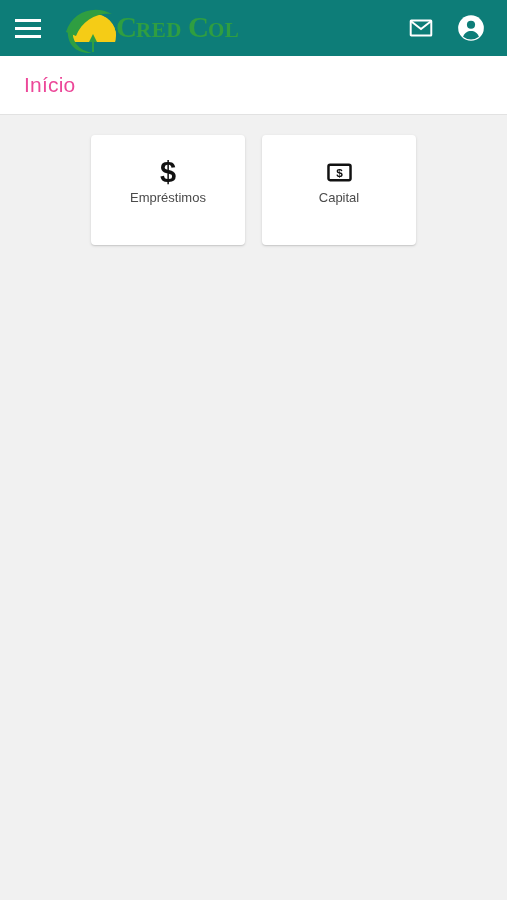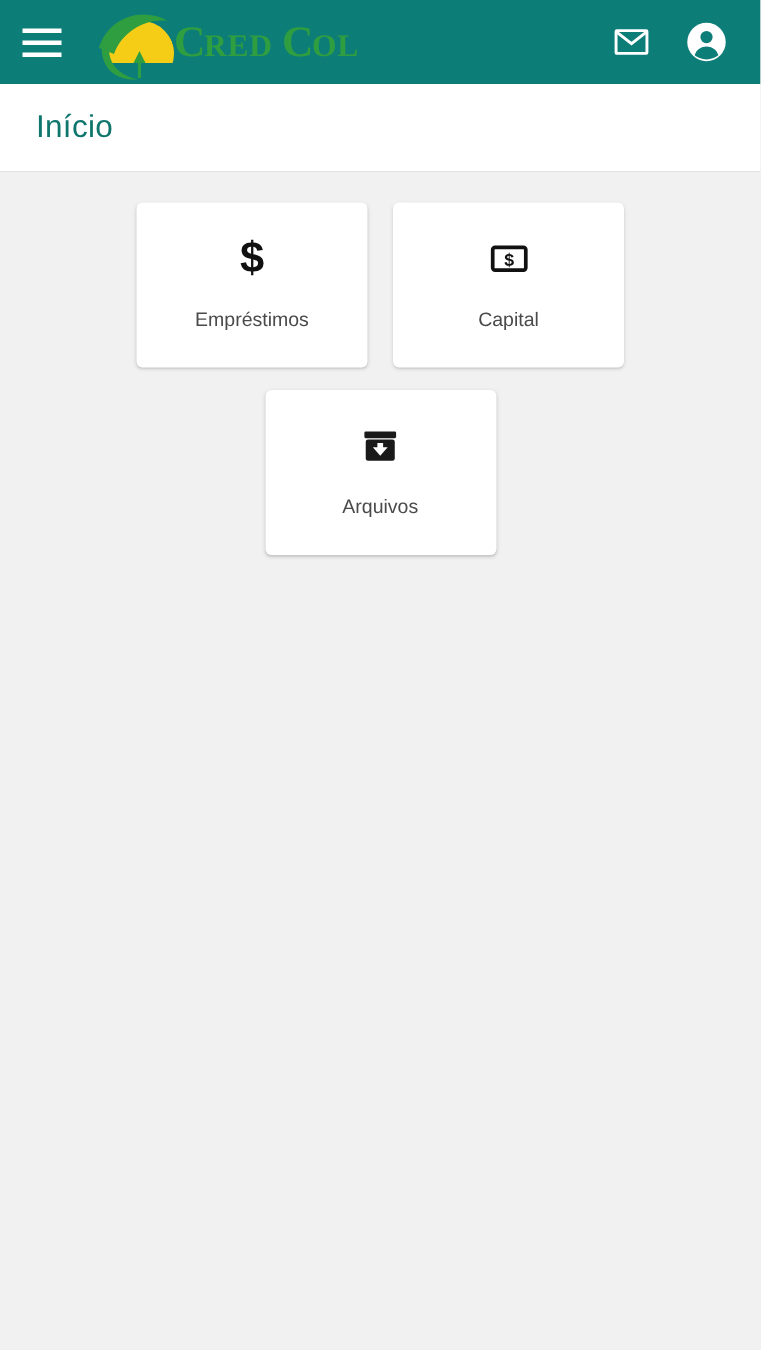--- a/index.html
+++ b/index.html
@@ -85,21 +85,21 @@
     height: 59px;
     background: #ffffff;
     display: flex;
     align-items: center;
     padding-left: 24px;
     box-sizing: border-box;
     border-bottom: 1px solid #e2e2e2;
   }
   .titlebar .page-title {
     font-size: 21px;
-    color: #0f766e;
+    color: #ec4899;
     font-weight: 400;
     letter-spacing: 0.2px;
   }
 
   
   .content {
     background: #f1f1f1;
     height: calc(900px - 56px - 60px);
     box-sizing: border-box;
     padding-top: 20px;
@@ -127,21 +127,21 @@
     cursor: pointer;
   }
   .tile-icon {
     height: 30px;
     display: flex;
     align-items: center;
     justify-content: center;
     color: #1a1a1a;
   }
   .tile-label {
-    margin-top: 18px;
+    margin-top: 3px;
     font-size: 13px;
     color: #4a4a4a;
     text-align: center;
     line-height: 1.2;
     padding: 0 6px;
   }
   .tile-dollar {
     font-size: 29px;
     font-weight: bold;
     line-height: 26px;
@@ -218,27 +218,17 @@
     <div class="tile">
       <div class="tile-icon">
         <svg width="27" height="27" viewBox="0 0 24 24">
           <rect x="2.2" y="5.2" width="19.6" height="13.6" rx="1.4" fill="none" stroke="#111111" stroke-width="2.2"></rect>
           <text x="12" y="16.3" text-anchor="middle" font-family="'Liberation Sans', sans-serif" font-size="10.5" font-weight="bold" fill="#111111">$</text>
         </svg>
       </div>
       <div class="tile-label">Capital</div>
     </div>
 
-    <div class="tile">
-      <div class="tile-icon">
-        <svg width="27" height="27" viewBox="0 0 24 24">
-          <rect x="2.6" y="3.2" width="18.8" height="4" rx="0.8" fill="#1a1a1a"></rect>
-          <rect x="3.4" y="8" width="17.2" height="12.6" rx="1.4" fill="#1a1a1a"></rect>
-          <path d="M12 17.6 L7.6 12.6 L10.3 12.6 L10.3 10.1 L13.7 10.1 L13.7 12.6 L16.4 12.6 Z" fill="#ffffff"></path>
-        </svg>
-      </div>
-      <div class="tile-label">Arquivos</div>
-    </div>
 
 
 
   </div>
 </div>
 
 </body></html>

